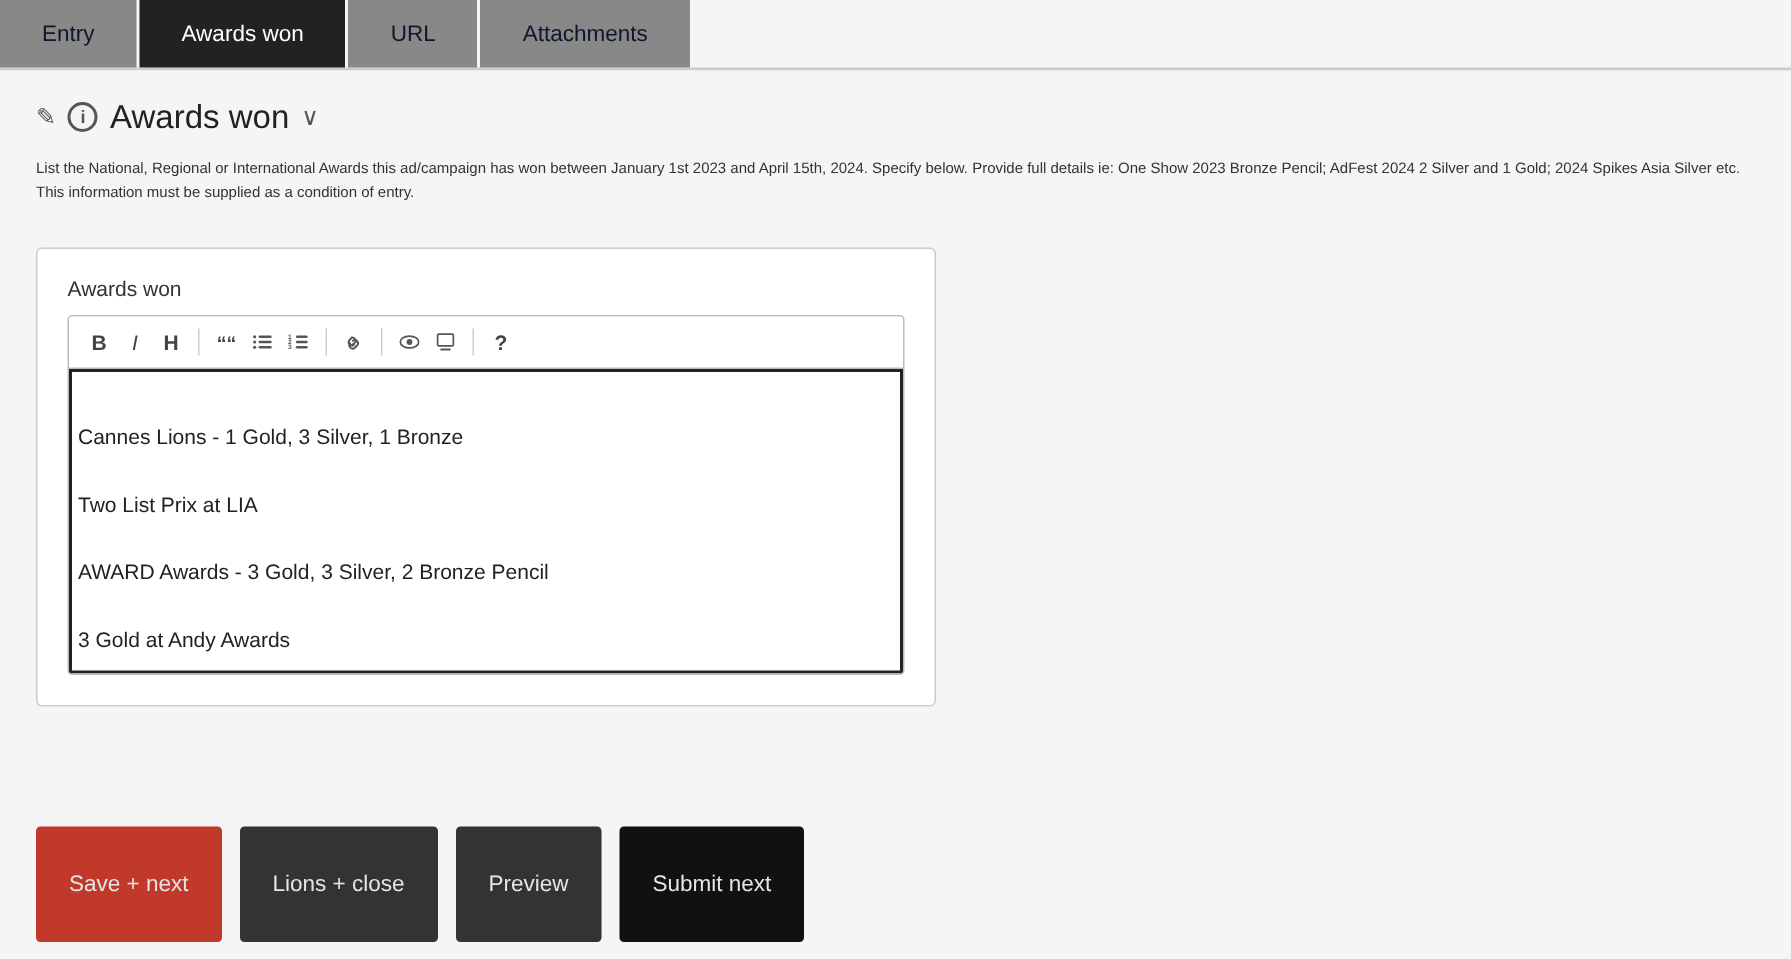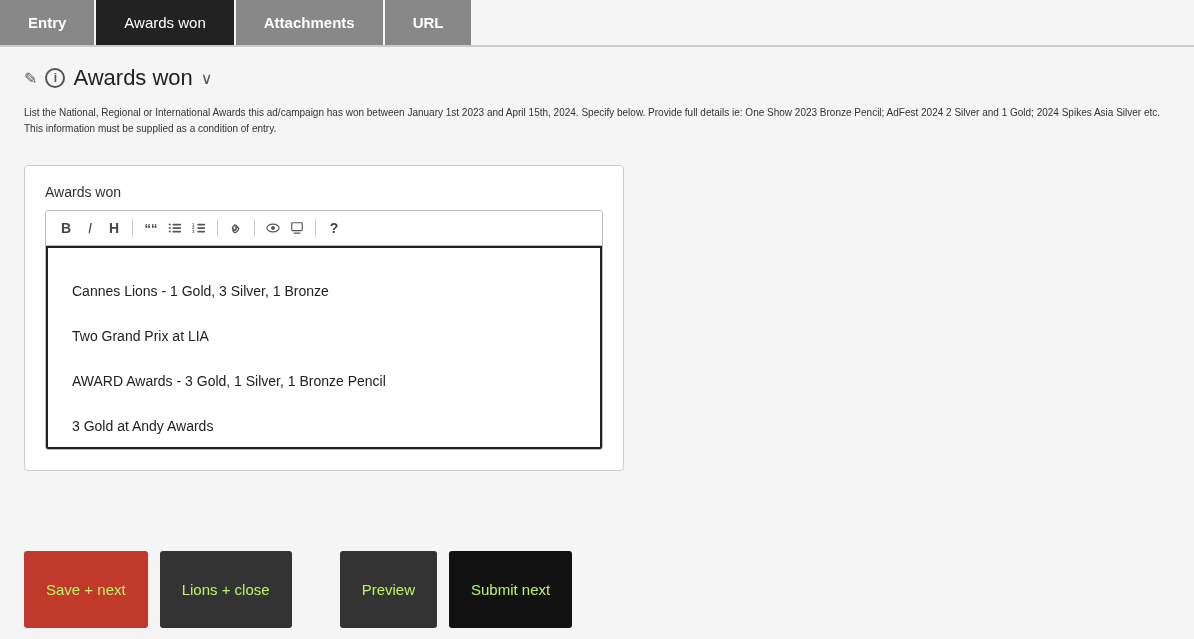--- a/index.html
+++ b/index.html
@@ -17,24 +17,24 @@
       flex-direction: row;
       background: #f5f5f5;
       border-bottom: 2px solid #ccc;
       padding: 0;
     }
     .tab {
       padding: 14px 28px;
       cursor: pointer;
       font-size: 15px;
       background: #888;
-      color: #ffffff;
+      color: #0f172a;
       border: none;
       margin-right: 2px;
-      font-weight: 700;
+      font-weight: 400;
     }
     .tab.active {
       background: #222;
       color: #fff;
       font-weight: 500;
     }
     .tab:first-child { margin-left: 0; }
 
     
     .main-content {
@@ -140,21 +140,21 @@
     }
     .toolbar-btn svg {
       width: 14px;
       height: 14px;
       fill: #555;
     }
 
     
     .editor-area {
       border: 2px solid #222;
-      padding: 10px 24px;
+      padding: 10px 4px;
       font-size: 14px;
       color: #222;
       line-height: 1.6;
       min-height: 140px;
       background: #fff;
       white-space: pre-line;
       outline: none;
     }
 
     
@@ -164,35 +164,35 @@
       gap: 12px;
       background: #f5f5f5;
     }
     .btn {
       padding: 30px 22px;
       font-size: 15px;
       border: none;
       cursor: pointer;
       border-radius: 3px;
       font-weight: 500;
-      color: #bef264;
+      color: #e5e5e5;
     }
     .btn-save-next { background: #c0392b; }
     .btn-save-close { background: #333; }
-    .btn-preview { background: #333; margin-left: 36px; }
+    .btn-preview { background: #333; }
     .btn-submit { background: #111; }
   </style>
 </head>
 <body>
 
 <div class="tabs-bar">
   <button class="tab">Entry</button>
   <button class="tab active">Awards won</button>
+  <button class="tab">URL</button>
   <button class="tab">Attachments</button>
-  <button class="tab">URL</button>
 </div>
 
 <div class="main-content">
 
   <div class="page-header">
     <span class="edit-icon">✎</span>
     <span class="info-icon">i</span>
     <span class="page-title">Awards won</span>
     <span class="chevron-icon">∨</span>
   </div>
@@ -251,22 +251,22 @@
             <rect x="2" y="2" width="12" height="9" rx="1" stroke="#555" stroke-width="1.3" fill="none"></rect>
             <rect x="4" y="13" width="8" height="1.5" rx="0.7" fill="#555"></rect>
           </svg>
         </button>
         <div class="toolbar-separator"></div>
         <button class="toolbar-btn">?</button>
       </div>
 
       <div class="editor-area" contenteditable="true" style="">
         <span>Cannes Lions - 1 Gold, 3 Silver, 1 Bronze</span><br>
-        <span>Two Grand Prix at LIA</span><br>
-        <span>AWARD Awards - 3 Gold, 1 Silver, 1 Bronze Pencil</span><br>
+        <span>Two List Prix at LIA</span><br>
+        <span>AWARD Awards - 3 Gold, 3 Silver, 2 Bronze Pencil</span><br>
         <span>3 Gold at Andy Awards</span>
       </div>
     </div>
   </div>
 
 </div>
 
 <div class="bottom-bar">
   <button class="btn btn-save-next">Save + next</button>
   <button class="btn btn-save-close">Lions + close</button>

